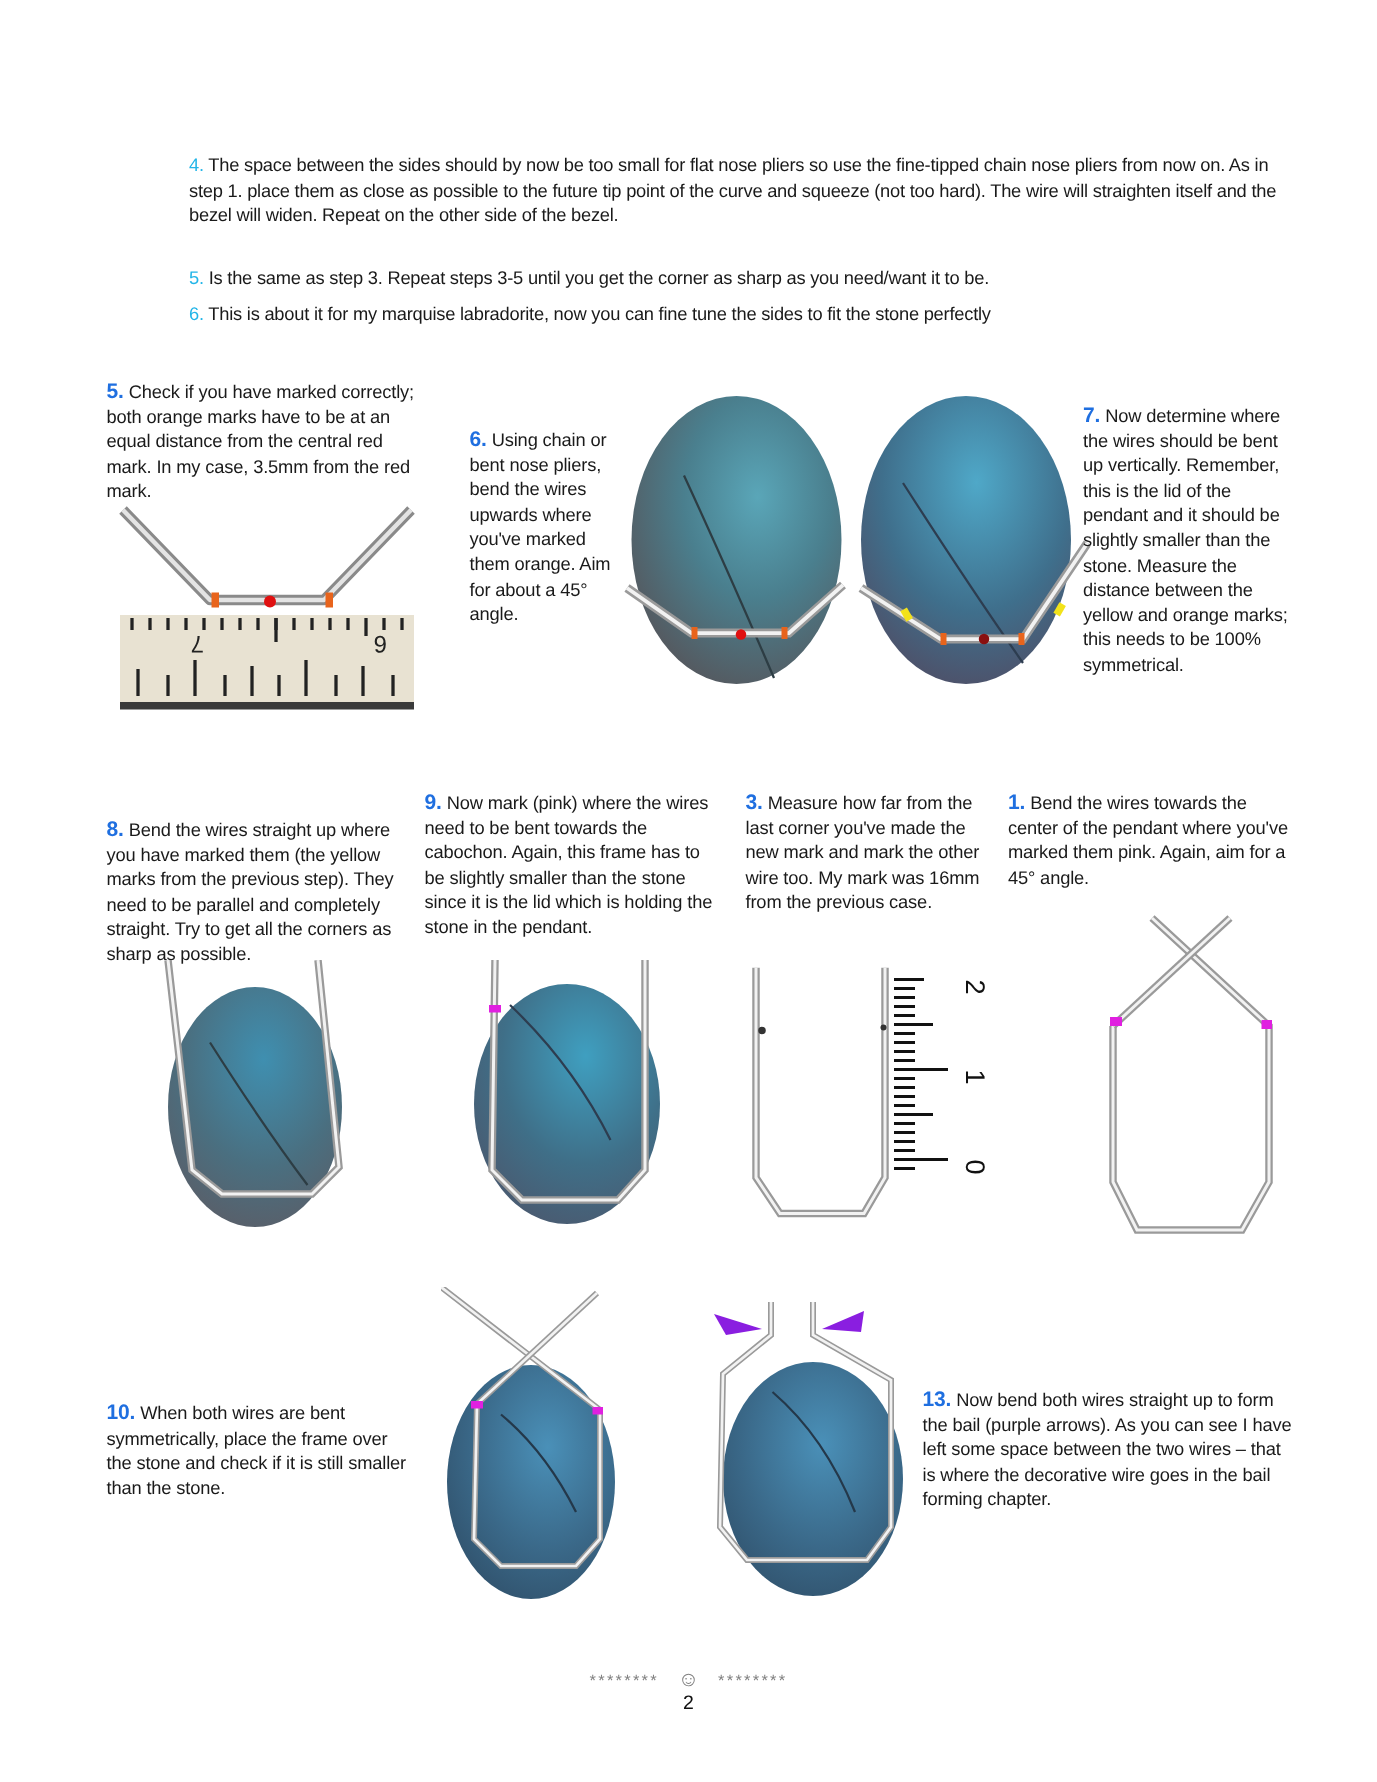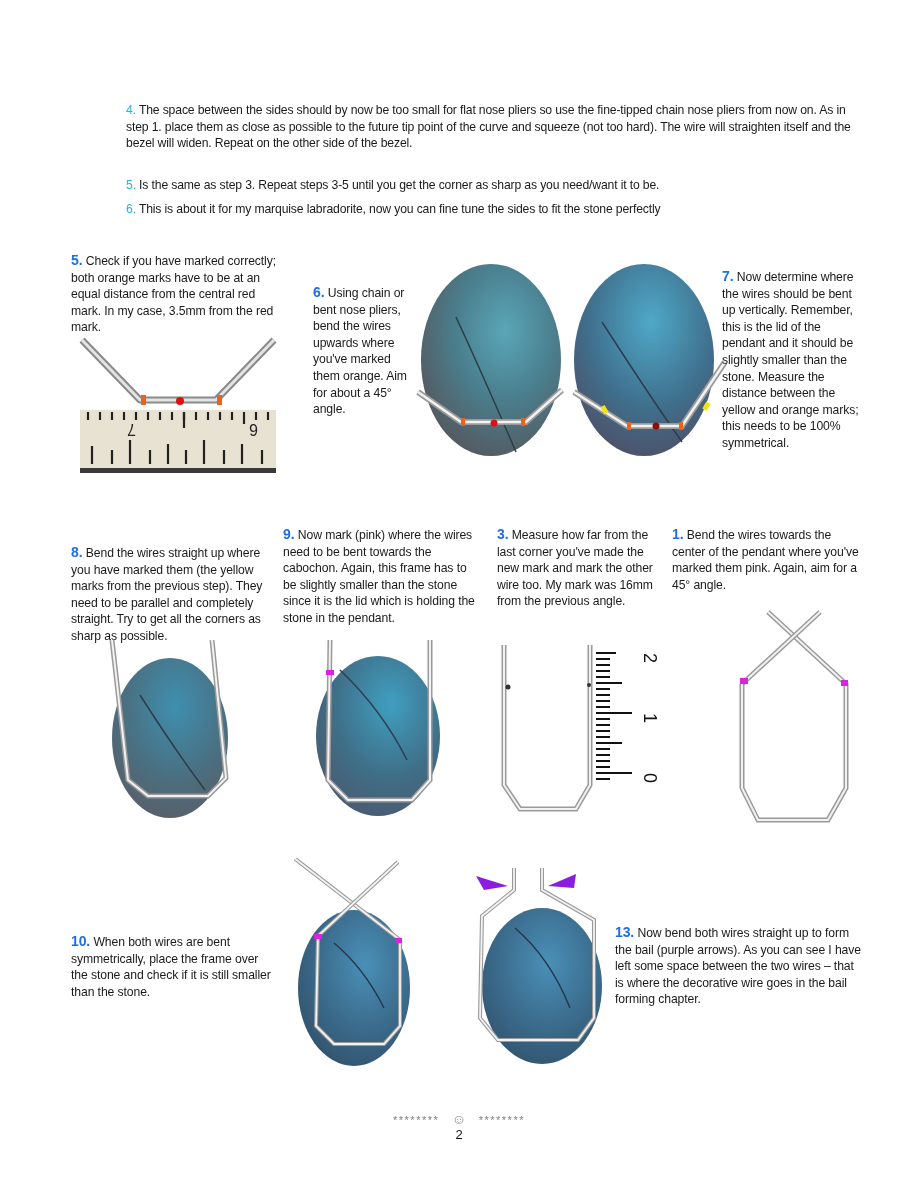--- a/index.html
+++ b/index.html
@@ -112,21 +112,21 @@
     <circle cx="84" cy="164" r="3.5" fill="#8a1010"></circle>
     <rect x="107" y="160" width="4" height="8" fill="#e8641c"></rect>
     <rect x="132" y="140" width="5" height="8" fill="#f2e21a" transform="rotate(30 134 144)"></rect>
   </svg>
 </div>
 
 <p class="step right" style="left:722px; top:268px; width:143px;"><span class="num">7.</span><span> Now determine where the wires should be bent up vertically. Remember, this is the lid of the pendant and it should be slightly smaller than the stone. Measure the distance between the yellow and orange marks; this needs to be 100% symmetrical.</span></p>
 
 <p class="step" style="left:71px; top:544px; width:205px;"><span class="num">8.</span><span> Bend the wires straight up where you have marked them (the yellow marks from the previous step). They need to be parallel and completely straight. Try to get all the corners as sharp as possible.</span></p>
 <p class="step" style="left:283px; top:526px; width:195px;"><span class="num">9.</span><span> Now mark (pink) where the wires need to be bent towards the cabochon. Again, this frame has to be slightly smaller than the stone since it is the lid which is holding the stone in the pendant.</span></p>
-<p class="step" style="left:497px; top:526px; width:160px;"><span class="num">3.</span><span> Measure how far from the last corner you've made the new mark and mark the other wire too. My mark was 16mm from the previous angle.</span></p>
+<p class="step" style="left:497px; top:526px; width:160px;"><span class="num">3.</span><span> Measure how far from the last corner you've made the new mark and mark the other wire too. My mark was 16mm from the previous case.</span></p>
 <p class="step right" style="left:672px; top:526px; width:193px;"><span class="num">1.</span><span> Bend the wires towards the center of the pendant where you've marked them pink. Again, aim for a 45° angle.</span></p>
 
 <div class="photo" style="left:100px; top:640px; width:138px; height:180px;">
   <svg viewBox="0 0 138 180">
     <defs>
       <radialGradient id="g3" cx="0.55" cy="0.3" r="0.75">
         <stop offset="0" stop-color="#3f8fb0"></stop>
           <stop offset="0.6" stop-color="#4a6f80"></stop>
           <stop offset="1" stop-color="#5a5e68"></stop>
       </radialGradient>

